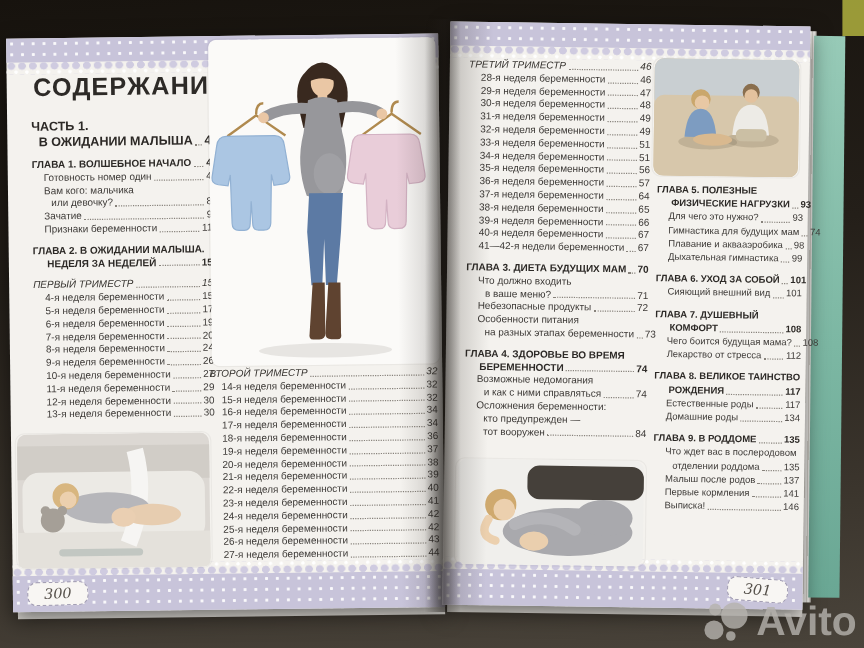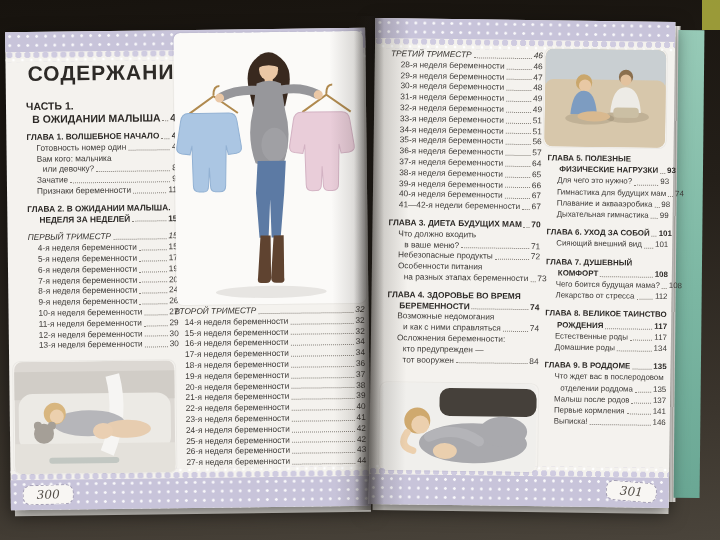--- a/index.html
+++ b/index.html
@@ -689,14 +689,23 @@
         <circle cx="39" cy="42" r="9" fill="#ecd0ae"></circle>
         <path d="M26 50 q-9 14 6 18" stroke="#ecd0ae" stroke-width="7" fill="none" stroke-linecap="round"></path>
       </svg>
     </div>
 
     <div class="pagenum r">301</div>
   </div>
 
   <div class="gutter"></div>
 
+  <div class="watermark">
+    <svg width="40" height="40" viewBox="0 0 40 40">
+      <circle cx="11" cy="10" r="5" fill="#b6b3ae"></circle>
+      <circle cx="27" cy="15" r="11" fill="#b6b3ae"></circle>
+      <circle cx="10" cy="27" r="8" fill="#b6b3ae"></circle>
+      <circle cx="24" cy="32" r="4" fill="#b6b3ae"></circle>
+    </svg>
+    <span class="wm-text">Avito</span>
+  </div>
 
 </div>
 
 </body></html>

